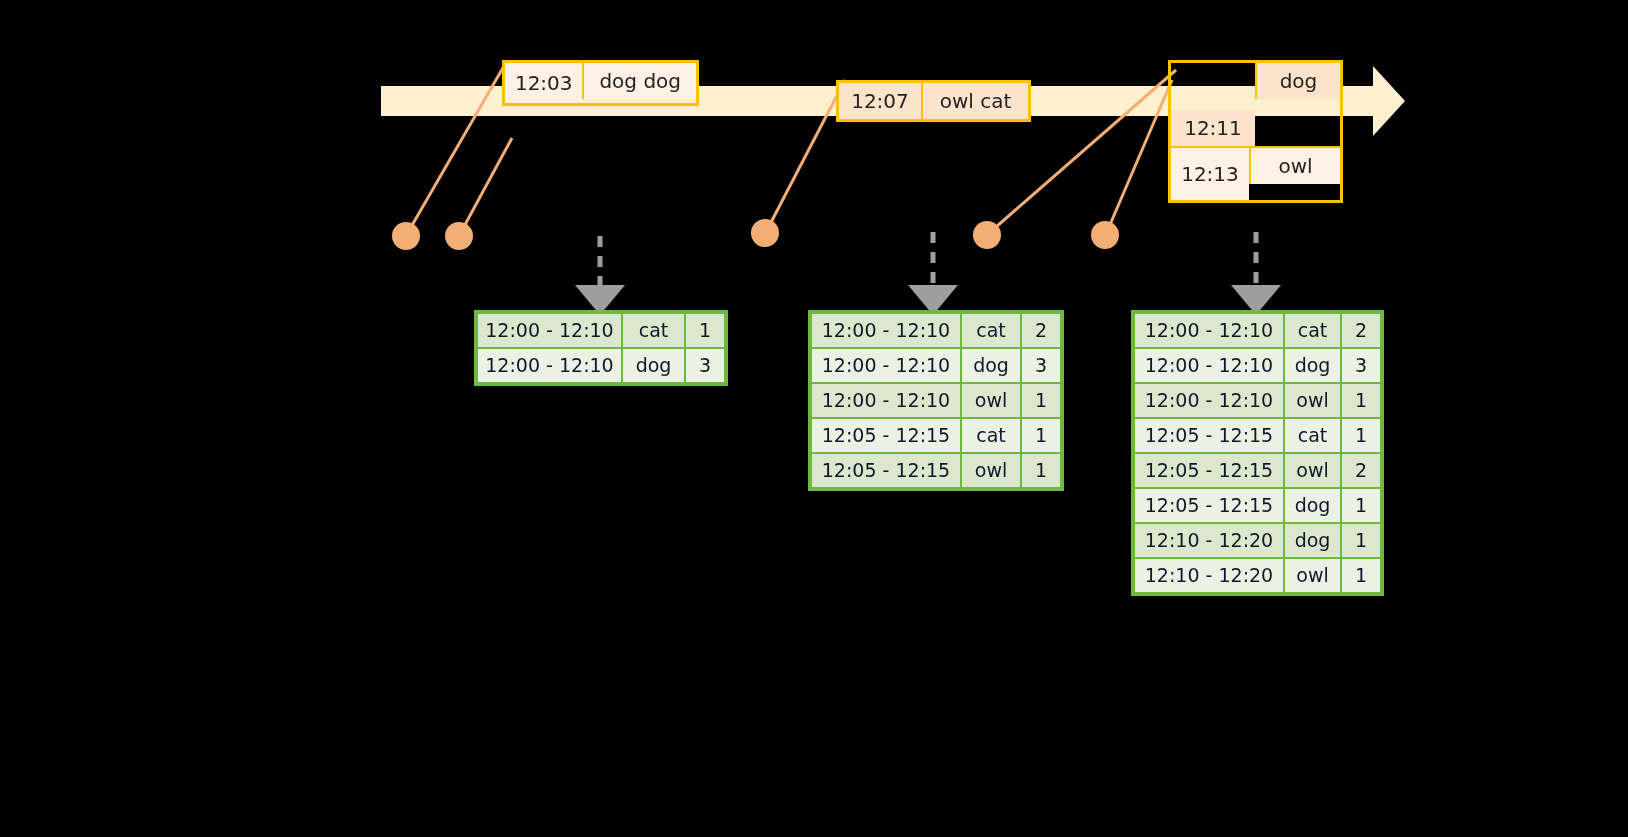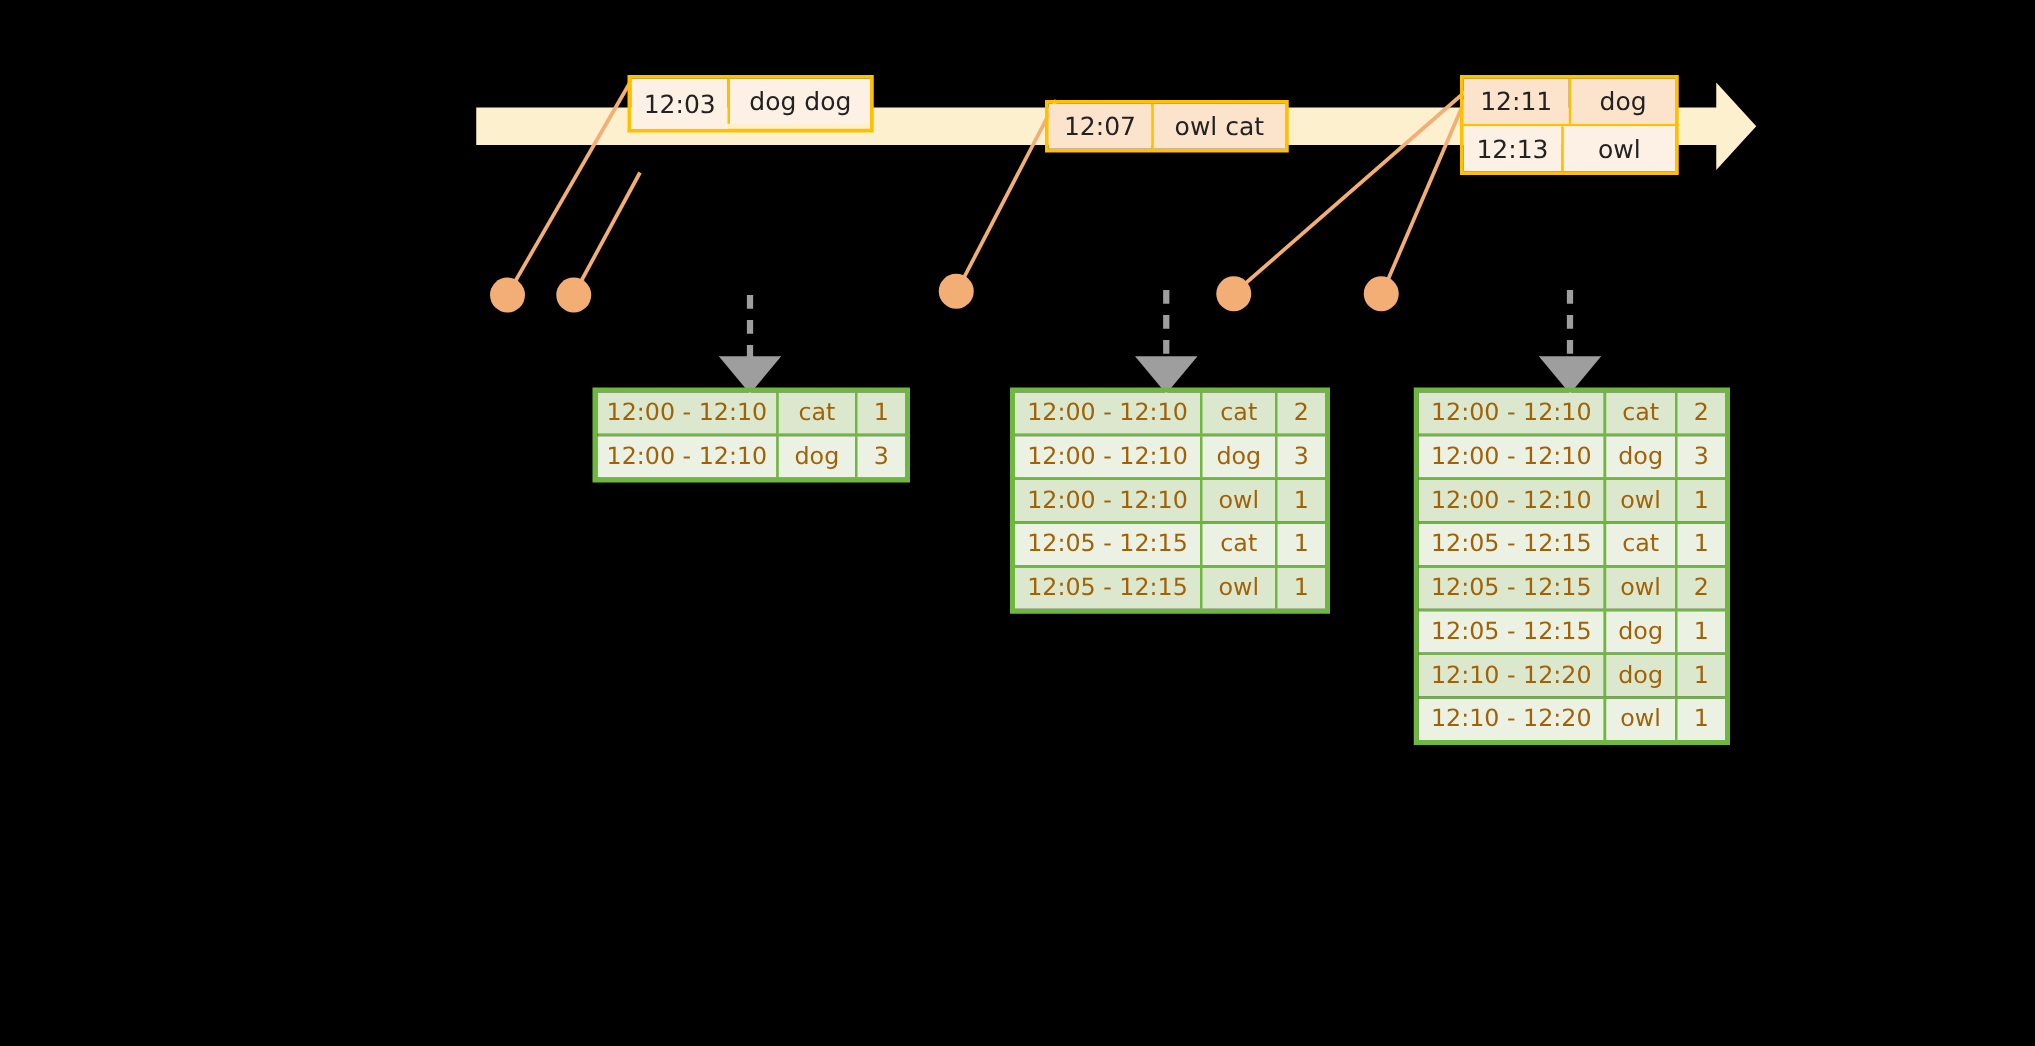--- a/index.html
+++ b/index.html
@@ -21,21 +21,21 @@
           justify-content:center;color:#222;font-size:20px;line-height:1;}
   .evt .c + .c{border-left:2px solid #FFC000;}
   .evt .rowA .c{background:#FCE3CB;}
   .evt .rowB .c{background:#FDF0E4;}
 
   
   .res{position:absolute;border:4px solid #6FB83F;box-sizing:border-box;}
   .res .row{display:flex;}
   .res .row + .row{border-top:2px solid #6FB83F;}
   .res .c{box-sizing:border-box;display:flex;align-items:center;
-          justify-content:center;color:#a16207;font-size:19px;line-height:1;}
+          justify-content:center;color:#0f172a;font-size:19px;line-height:1;}
   .res .c + .c{border-left:2px solid #6FB83F;}
   .res .g0 .c{background:#DCE8CD;}
   .res .g1 .c{background:#EBF1E3;}
   .res .sep{border-top:4px solid #6FB83F;}
   .res .w{width:148px;}
   .res .k{width:57px;}
   .res .v{width:40px;}
   .res.t1 .w{width:143px;}
   .res.t1 .k{width:63px;}
   .res.t1 .v{width:40px;}
@@ -93,25 +93,25 @@
 
     <div class="evt" style="left:836px;top:80px;width:195px;">
       <div class="row rowA">
         <div class="c" style="width:82px;height:36px;">12:07</div>
         <div class="c" style="width:107px;height:36px;">owl cat</div>
       </div>
     </div>
 
     <div class="evt" style="left:1168px;top:60px;width:175px;">
       <div class="row rowA">
-        <div class="c" style="width:90px;height:36px;">12:11</div>
+        <div class="c" style="width:90px;height:36px;margin-top:47px;">12:11</div>
         <div class="c" style="width:91px;height:36px;">dog</div>
       </div>
       <div class="row rowB">
-        <div class="c" style="width:78px;height:36px;">12:13</div>
+        <div class="c" style="width:78px;height:52px;">12:13</div>
         <div class="c" style="width:91px;height:36px;">owl</div>
       </div>
     </div>
 
     <div class="res t1" style="left:474px;top:310px;">
       <div class="row g0">
         <div class="c w" style="height:33px;">12:00 - 12:10</div>
         <div class="c k" style="height:33px;">cat</div>
         <div class="c v" style="height:33px;">1</div>
       </div>

